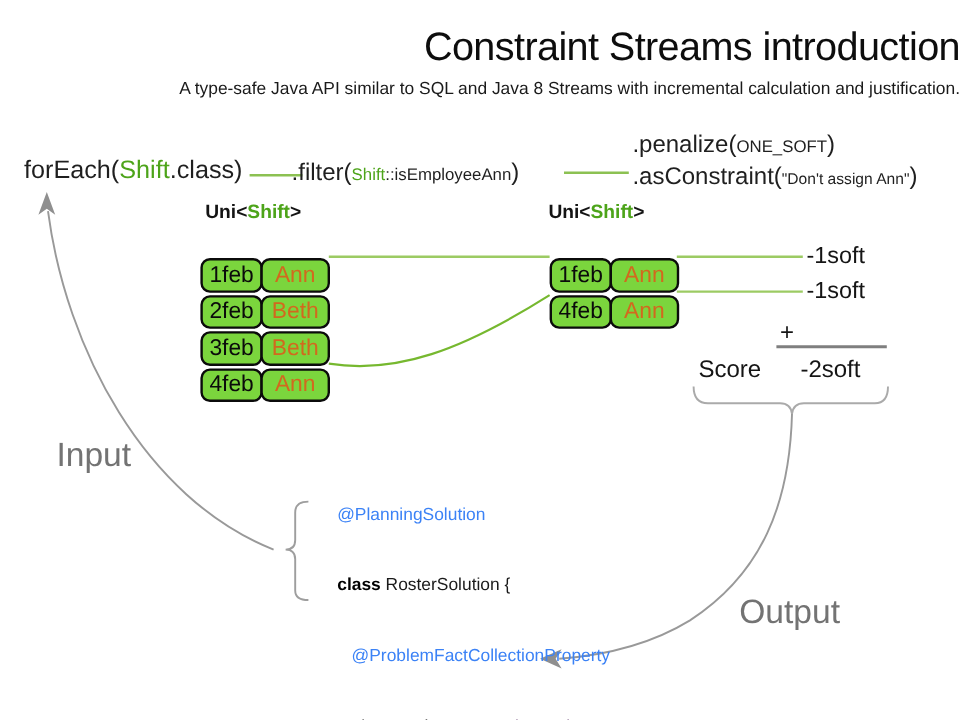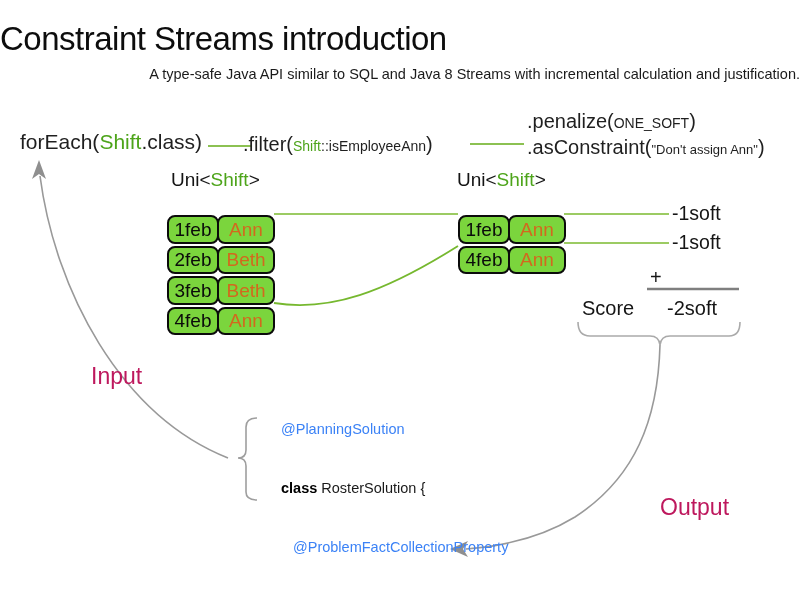--- a/index.html
+++ b/index.html
@@ -1,39 +1,39 @@
 <!DOCTYPE html>
 <html><head>
 <meta charset="utf-8">
 <style>
   html,body{margin:0;padding:0;}
   body{font-family:"Liberation Sans", sans-serif; background:#ffffff;}
   #stage{position:relative; width:800px; height:600px; background:#fff; overflow:hidden;}
 
   .abs{position:absolute;}
-  .title{left:0; right:0; top:20px; text-align:left; font-size:33px; color:#0d0d0d; letter-spacing:-0.5px;}
+  .title{left:0; right:0; top:20px; text-align:right; font-size:33px; color:#0d0d0d; letter-spacing:-0.5px;}
   .subtitle{left:0; right:0; top:66px; text-align:right; font-size:14.5px; color:#1a1a1a;}
 
   .flowtext{font-size:20px; color:#1f1f1f; white-space:nowrap;}
   .flowtext .small{font-size:14px;}
   .flowtext .tiny{font-size:13px;}
   .green{color:#4da41a;}
 
-  .uni-label{font-size:19px; color:#141414; white-space:nowrap;}
+  .uni-label{font-size:16px; color:#141414; white-space:nowrap;font-weight:bold;}
 
   .stream-table{display:flex; flex-direction:column; gap:2px;margin-top:15px;}
   .stream-row{display:flex;}
   .cell{box-sizing:border-box; height:28.5px; background:#7bd53d; border:2.5px solid #0b0b0b;
         border-radius:8px; display:flex; align-items:center; justify-content:center;
         font-size:19px; line-height:1;}
   .cell.date{width:52px; color:#0b0b0b;}
   .cell.name{width:58px; color:#d2691e; margin-left:-2px;}
 
   .scoretext{font-size:19.5px; color:#151515; white-space:nowrap;}
-  .graylabel{font-size:23px; color:#be185d; white-space:nowrap;margin-left:44px;}
+  .graylabel{font-size:28px; color:#737373; white-space:nowrap;}
 
   .code{font-size:14.5px; line-height:19.6px; color:#1a1a1a; white-space:pre;}
   .code .ln{min-height:19.6px;}
   .ind1{padding-left:18px;}
   .ind2{padding-left:30px;}
   .tok-anno{color:#3b82f6;}
   .tok-kw{color:#000000; font-weight:bold;}
   .tok-var{color:#74507e;}
   .tok-plain{color:#1a1a1a;}
 

